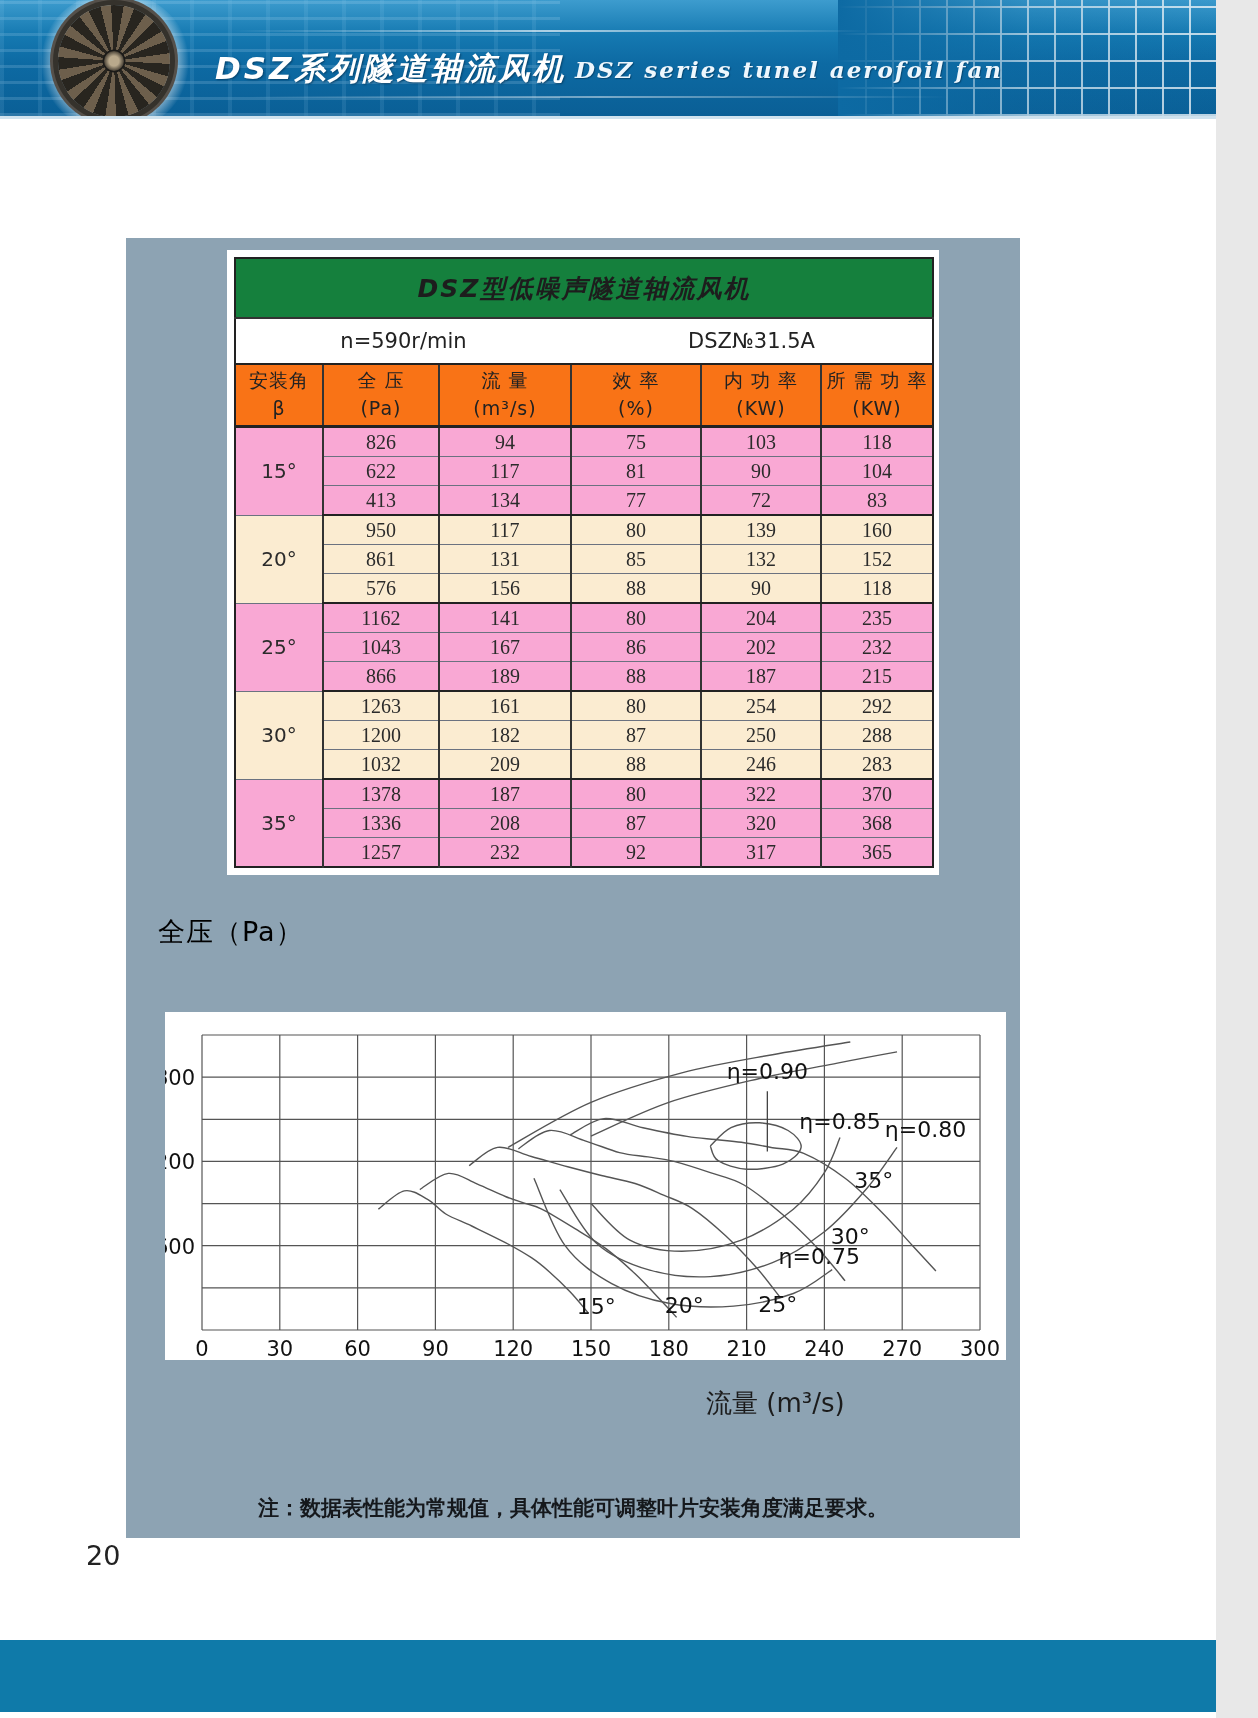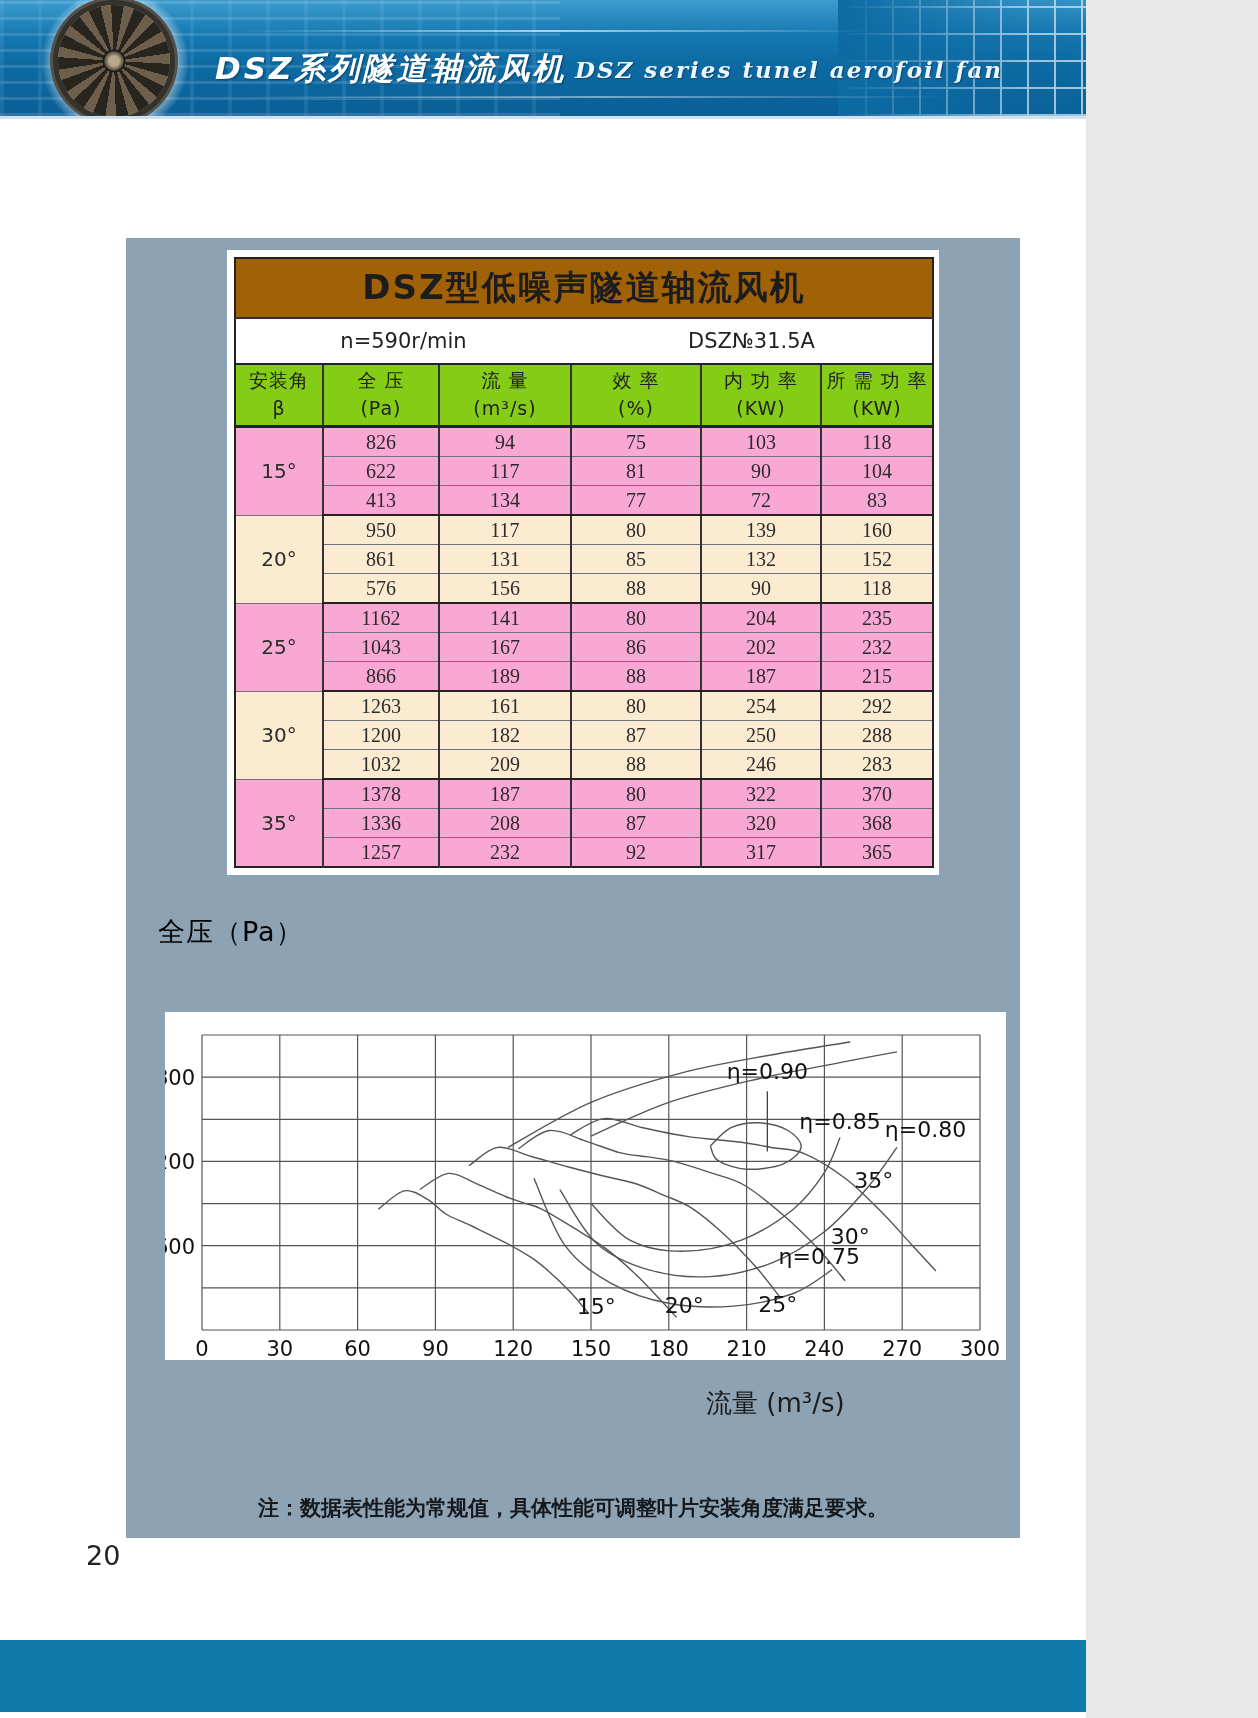--- a/index.html
+++ b/index.html
@@ -1,17 +1,17 @@
 <!DOCTYPE html>
 <html><head>
 <meta charset="utf-8">
 <style>
   html,body{margin:0;padding:0;background:#e8e8e8;}
-  .page{position:relative;width:1086px;height:1718px;background:#ffffff;overflow:hidden;
-        font-family:"DejaVu Sans","Liberation Sans",sans-serif;}
+  .page{position:relative;width:1192px;height:1718px;background:#ffffff;overflow:hidden;
+        font-family:"DejaVu Sans","Liberation Sans",sans-serif;padding-left:24px;}
 
   
   .hdr{position:absolute;left:0;top:0;width:1258px;height:116px;
        background:linear-gradient(180deg,#3d9cce 0%,#1579b1 30%,#0d6aa3 55%,#0a5f96 100%);
        border-bottom:3px solid #cfe2ee;overflow:hidden;}
   .hdr-streak{position:absolute;height:2px;background:linear-gradient(90deg,rgba(255,255,255,.0),rgba(255,255,255,.65),rgba(255,255,255,0));}
   .hdr-grid{position:absolute;right:0;top:0;width:420px;height:116px;opacity:.85;
        background-image:
          repeating-linear-gradient(90deg,rgba(255,255,255,.9) 0 2px,transparent 2px 27px),
          repeating-linear-gradient(0deg,rgba(255,255,255,.9) 0 2px,transparent 2px 27px);}
@@ -37,26 +37,26 @@
        text-shadow:1px 1px 1px rgba(0,40,70,.5);}
 
   
   .panel{position:absolute;left:126px;top:238px;width:894px;height:1300px;background:#8da3b3;}
 
   
   .table-wrap{position:absolute;left:101px;top:12px;width:712px;background:#ffffff;padding:7px;box-sizing:border-box;}
   table.perf{border-collapse:collapse;width:698px;table-layout:fixed;
        font-family:"Liberation Serif","DejaVu Serif",serif;color:#2b2b2b;}
   table.perf{border:2px solid #222;}
-  td.t-title{height:56px;text-align:center;background:#a16207;font-size:34px;font-weight:bold;
+  td.t-title{height:56px;text-align:center;background:#15803d;font-size:25px;font-weight:bold;
        font-family:"DejaVu Sans","Liberation Sans",sans-serif;letter-spacing:2px;color:#1d1d1d;
-       border-bottom:2px solid #333;}
+       border-bottom:2px solid #333;font-style:italic;}
   td.t-speed,td.t-model{height:42px;background:#ffffff;text-align:center;font-size:21px;
        font-family:"DejaVu Sans","Liberation Sans",sans-serif;color:#222;border-bottom:2px solid #222;}
-  td.t-colhead{height:58px;background:#84cc16;text-align:center;vertical-align:middle;
+  td.t-colhead{height:58px;background:#f97316;text-align:center;vertical-align:middle;
        font-family:"DejaVu Sans","Liberation Sans",sans-serif;font-size:19px;color:#222;
        border-left:2px solid #333;border-bottom:3px solid #222;line-height:1.45;letter-spacing:1px;}
   td.t-colhead:first-child{border-left:none;}
   td.cell{height:26px;text-align:center;font-size:20px;border-left:2px solid #333;border-bottom:1px solid #6b7280;}
   td.angle{font-family:"DejaVu Sans","Liberation Sans",sans-serif;font-size:20px;border-left:none;}
   tr.grp-end td{border-bottom:2px solid #222;}
   tr:last-child td{border-bottom:none;}
   .bg-blue td{background:#f9a8d4;margin-top:48px;}
   .bg-cream td{background:#fbecd1;}
 

